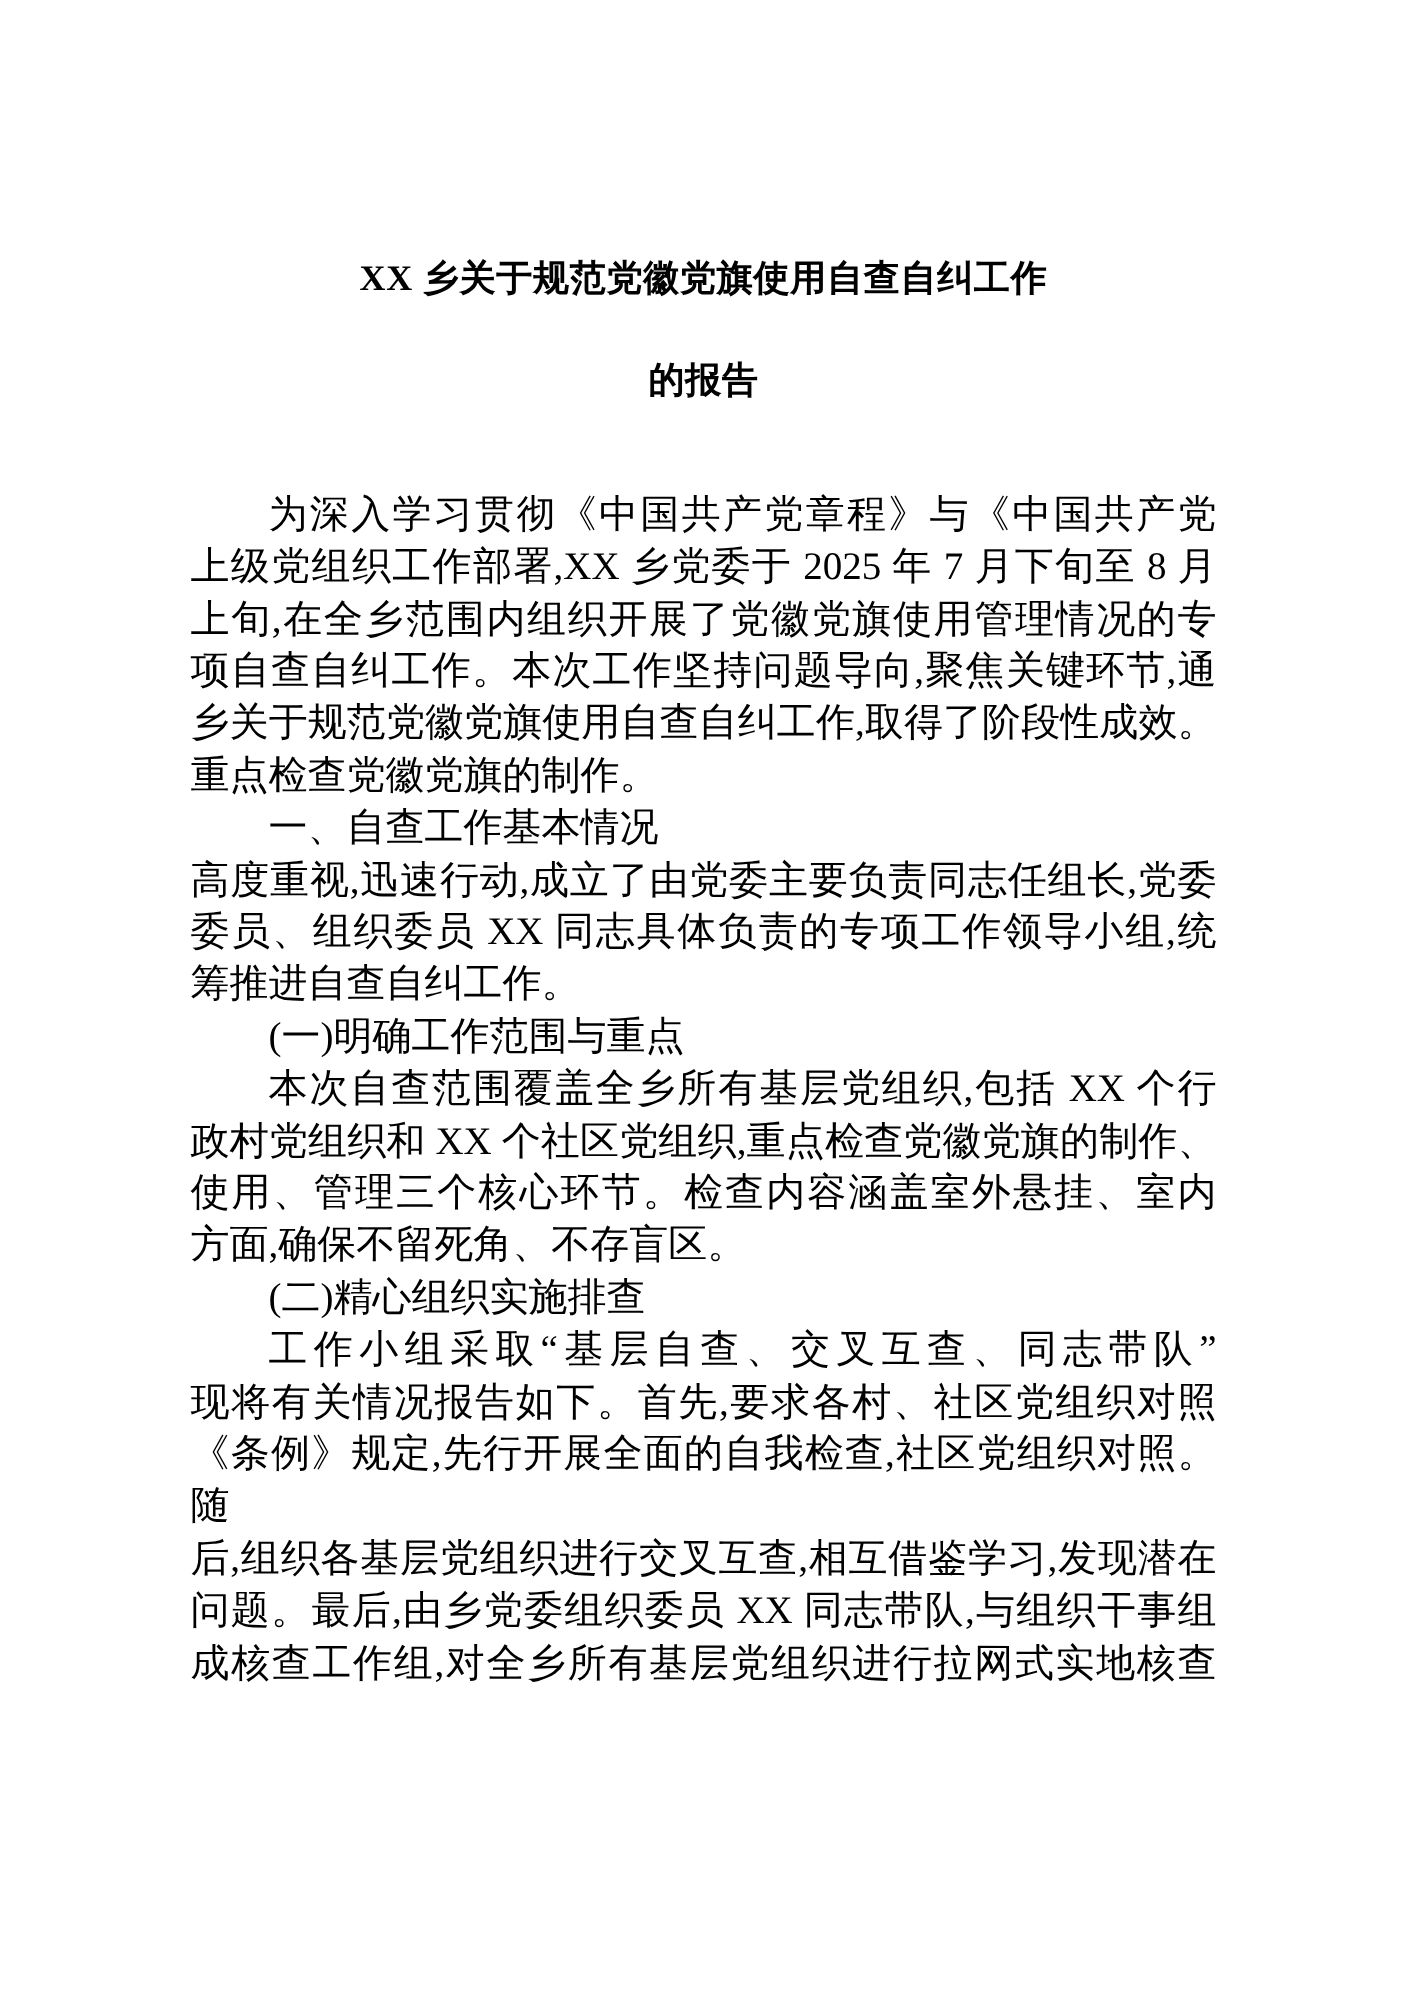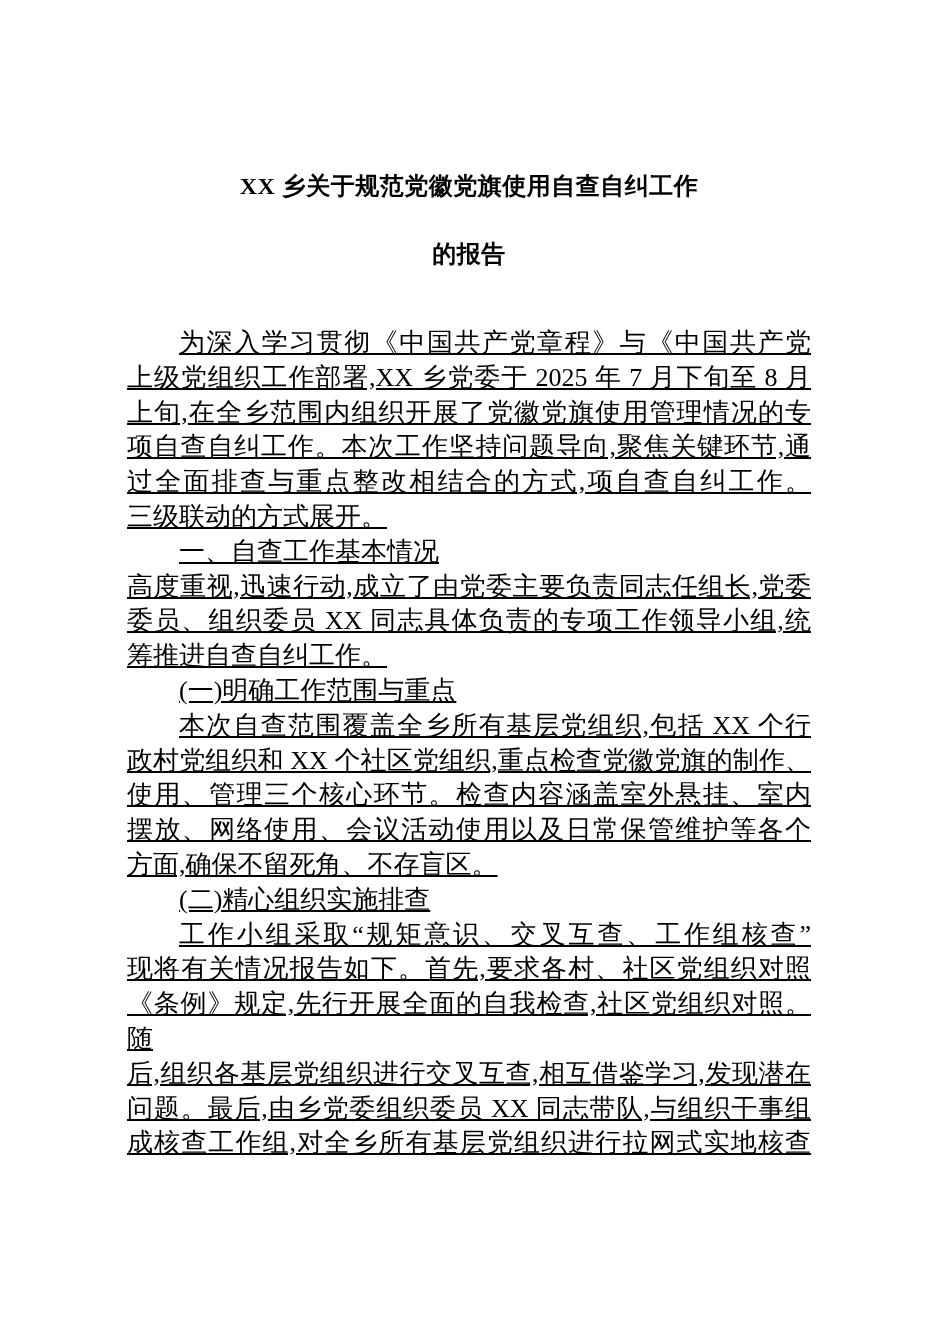--- a/index.html
+++ b/index.html
@@ -36,21 +36,20 @@
     left: 127px;
     top: 326px;
     width: 684px;
     font-size: 26px;
     line-height: 34.8px;
   }
   .block { margin: 0; padding: 0; }
   .line {
     white-space: pre-wrap;
     text-align: left;
-    text-decoration: underline;
   }
   .line.just {
     text-align: justify;
     text-align-last: justify;
   }
   .line.first {
     text-indent: 2em;
   }
 </style>
 </head>
@@ -62,46 +61,45 @@
     <div class="title-line">XX 乡关于规范党徽党旗使用自查自纠工作</div>
     <div class="title-line">的报告</div>
   </div>
 
   <div class="doc-body" id="doc-body">
       <div class="block">
         <div class="line first just">为深入学习贯彻《中国共产党章程》与《中国共产党</div>
         <div class="line just">上级党组织工作部署,XX 乡党委于 2025 年 7 月下旬至 8 月</div>
         <div class="line just">上旬,在全乡范围内组织开展了党徽党旗使用管理情况的专</div>
         <div class="line just">项自查自纠工作。本次工作坚持问题导向,聚焦关键环节,通</div>
-        <div class="line just">过全面排查与重点整改相结合的方式,项自查自纠工作。</div>
-        <div class="line">三级联动的方式展开。</div>
+        <div class="line just">乡关于规范党徽党旗使用自查自纠工作,取得了阶段性成效。</div>
+        <div class="line">重点检查党徽党旗的制作。</div>
       </div>
       <div class="block">
         <div class="line first">一、自查工作基本情况</div>
       </div>
       <div class="block">
         <div class="line just">高度重视,迅速行动,成立了由党委主要负责同志任组长,党委</div>
         <div class="line just">委员、组织委员 XX 同志具体负责的专项工作领导小组,统</div>
         <div class="line">筹推进自查自纠工作。</div>
       </div>
       <div class="block">
         <div class="line first">(一)明确工作范围与重点</div>
       </div>
       <div class="block">
         <div class="line first just">本次自查范围覆盖全乡所有基层党组织,包括 XX 个行</div>
         <div class="line just">政村党组织和 XX 个社区党组织,重点检查党徽党旗的制作、</div>
         <div class="line just">使用、管理三个核心环节。检查内容涵盖室外悬挂、室内</div>
-        <div class="line just">摆放、网络使用、会议活动使用以及日常保管维护等各个</div>
         <div class="line">方面,确保不留死角、不存盲区。</div>
       </div>
       <div class="block">
         <div class="line first">(二)精心组织实施排查</div>
       </div>
       <div class="block">
-        <div class="line first just">工作小组采取“规矩意识、交叉互查、工作组核查”</div>
+        <div class="line first just">工作小组采取“基层自查、交叉互查、同志带队”</div>
         <div class="line just">现将有关情况报告如下。首先,要求各村、社区党组织对照</div>
         <div class="line just">《条例》规定,先行开展全面的自我检查,社区党组织对照。随</div>
         <div class="line just">后,组织各基层党组织进行交叉互查,相互借鉴学习,发现潜在</div>
         <div class="line just">问题。最后,由乡党委组织委员 XX 同志带队,与组织干事组</div>
         <div class="line just">成核查工作组,对全乡所有基层党组织进行拉网式实地核查</div>
       </div>
     </div>
 
 </div>
 

